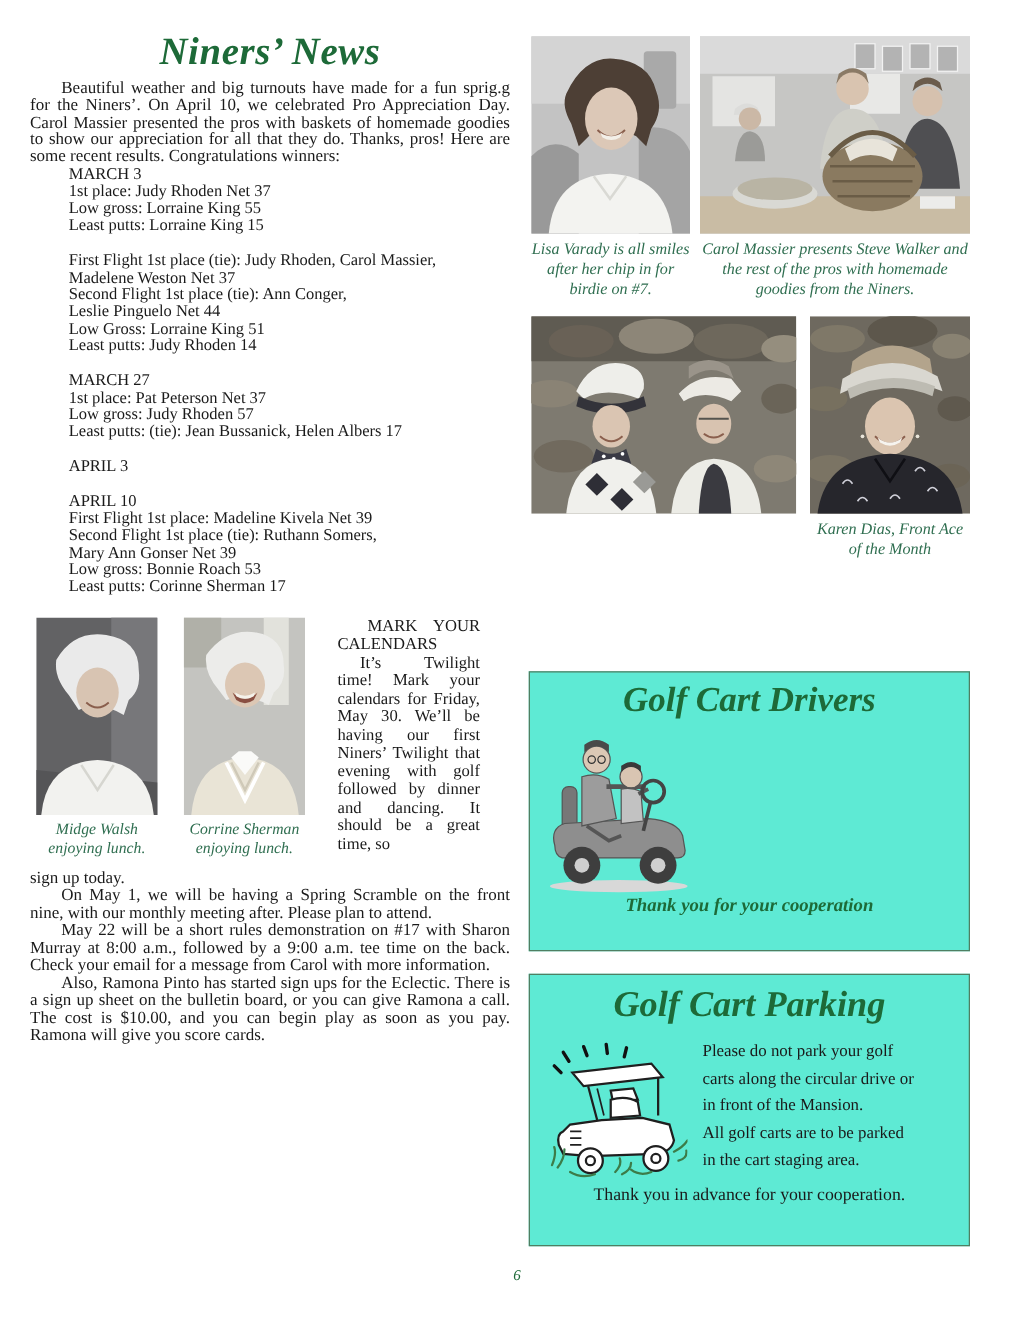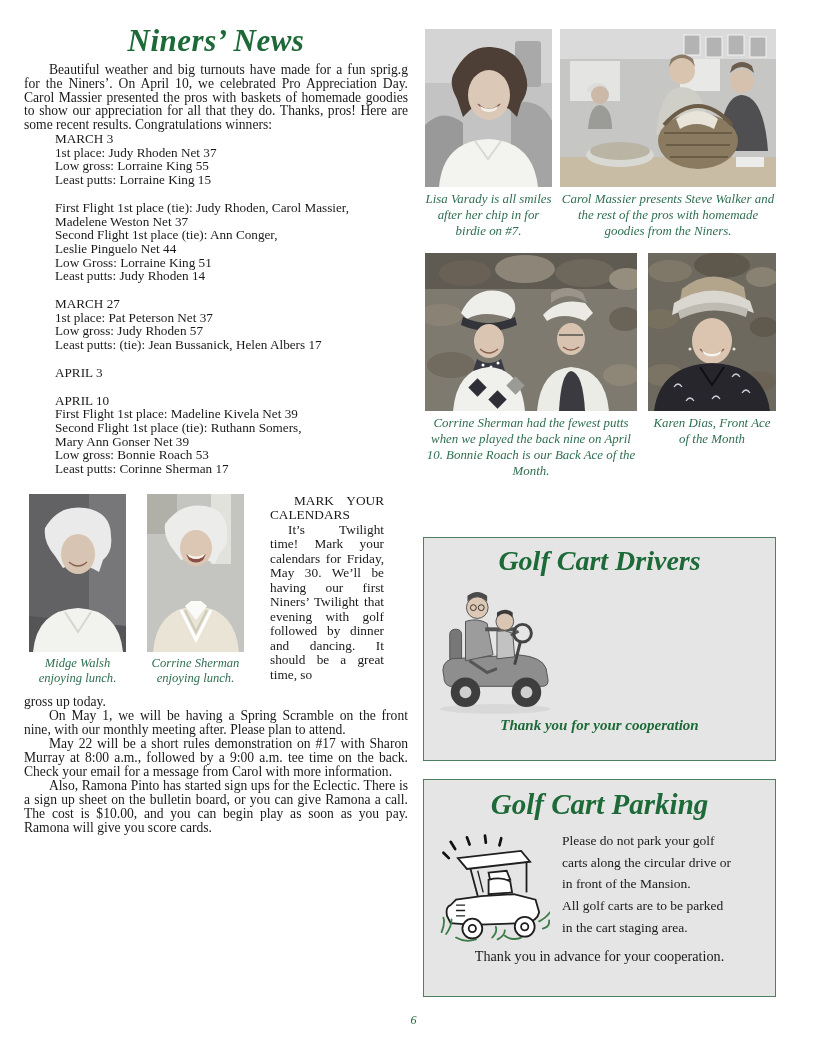--- a/index.html
+++ b/index.html
@@ -35,21 +35,21 @@
   
   .right-photos { position:absolute; left:423px; top:29px; width:354px; }
   .rrow { display:flex; }
   .rrow.second { margin-top:14px; }
   .rfig1a { width:127px; margin:0 8px 0 2px; }
   .rfig1b { width:216px; }
   .rfig2a { width:212px; margin:0 11px 0 2px; }
   .rfig2b { width:128px; }
   .rcap { font-size:12.9px; line-height:15.8px; margin-top:5px; }
   
-  .gbox { position:absolute; left:423px; width:351px; border:1px solid var(--box-border-green); background:#e5e5e5; }
+  .gbox { position:absolute; left:423px; width:351px; border:1px solid var(--box-border-green); background:#5eead4; }
   .gbox.drivers { top:537px; height:222px; }
   .gbox.parking { top:779px; height:216px; }
   .gbox-title { text-align:center; font-weight:bold; font-style:italic; color:var(--accent-green); margin:0; }
   .drivers .gbox-title { font-size:28px; line-height:34px; margin-top:6px; }
   .parking .gbox-title { font-size:29px; line-height:36px; margin-top:6px; }
   .gbox-row { display:flex; }
   .drivers .art { width:118px; height:138px; margin:0 0 0 12px; flex:none; }
   .drivers .gbox-body {
     white-space:pre-line; font-weight:bold; font-style:italic;
     font-size:15px; line-height:21.7px; margin:3px 0 0 9px;
@@ -138,21 +138,21 @@
         </svg>
         <figcaption class="lcap">Corrine Sherman enjoying lunch.</figcaption>
       </figure>
       <div class="cal-col">
         <div class="cal-head">MARK YOUR CALENDARS</div>
         <div class="cal-body">It’s Twilight time! Mark your calendars for Friday, May 30. We’ll be having our first Niners’ Twilight that evening with golf followed by dinner and dancing. It should be a great time, so</div>
       </div>
     </div>
 
     <div class="bottom">
-      <p>gross up today.</p>
+      <p>sign up today.</p>
       <p class="ind">On May 1, we will be having a Spring Scramble on the front nine, with our monthly meeting after. Please plan to attend.</p>
       <p class="ind">May 22 will be a short rules demonstration on #17 with Sharon Murray at 8:00 a.m., followed by a 9:00 a.m. tee time on the back. Check your email for a message from Carol with more information.</p>
       <p class="ind">Also, Ramona Pinto has started sign ups for the Eclectic. There is a sign up sheet on the bulletin board, or you can give Ramona a call. The cost is $10.00, and you can begin play as soon as you pay. Ramona will give you score cards.</p>
     </div>
   </div>
 
   <div class="right-photos">
     <div class="rrow">
       <figure class="rfig1a">
         <svg class="ph" width="127" height="158" viewBox="0 0 127 158" preserveAspectRatio="none">
@@ -228,21 +228,20 @@
           <rect x="66" y="140" width="13" height="13" transform="rotate(45 72.5 146.5)" fill="#2e2e36"></rect>
           <rect x="84" y="126" width="13" height="13" transform="rotate(45 90.5 132.5)" fill="#9a9a96"></rect>
           <path d="M118 62 Q134 44 160 50 L168 60 L160 68 Q138 58 122 68 Z" fill="#eceae4"></path>
           <path d="M126 50 q18 -14 36 0 l-4 -10 q-16 -10 -32 0 z" fill="#9a948a"></path>
           <ellipse cx="146" cy="86" rx="14" ry="16" fill="#d8c3b0"></ellipse>
           <path d="M134 82 h24" stroke="#55534e" stroke-width="1.5" fill="none"></path>
           <path d="M138 94 Q146 100 154 94" stroke="#8a5f4d" stroke-width="1.5" fill="none"></path>
           <path d="M112 158 Q116 116 146 114 Q180 116 184 158 Z" fill="#ecece6"></path>
           <path d="M134 158 Q136 120 146 118 Q158 120 160 158 Z" fill="#3a3a40"></path>
         </svg>
-        <figcaption class="rcap">Corrine Sherman had the fewest putts when we played the back nine on April 10. Bonnie Roach is our Back Ace of the Month.</figcaption>
       </figure>
       <figure class="rfig2b">
         <svg class="ph" width="128" height="158" viewBox="0 0 128 158" preserveAspectRatio="none">
           <rect width="128" height="158" fill="#6e695f"></rect>
           <ellipse cx="22" cy="18" rx="22" ry="11" fill="#7f7868"></ellipse>
           <ellipse cx="74" cy="12" rx="28" ry="13" fill="#5d574c"></ellipse>
           <ellipse cx="114" cy="24" rx="16" ry="10" fill="#898272"></ellipse>
           <ellipse cx="12" cy="66" rx="18" ry="10" fill="#77705f"></ellipse>
           <ellipse cx="116" cy="74" rx="14" ry="10" fill="#5f594e"></ellipse>
           <ellipse cx="16" cy="122" rx="20" ry="11" fill="#7b7464"></ellipse>

